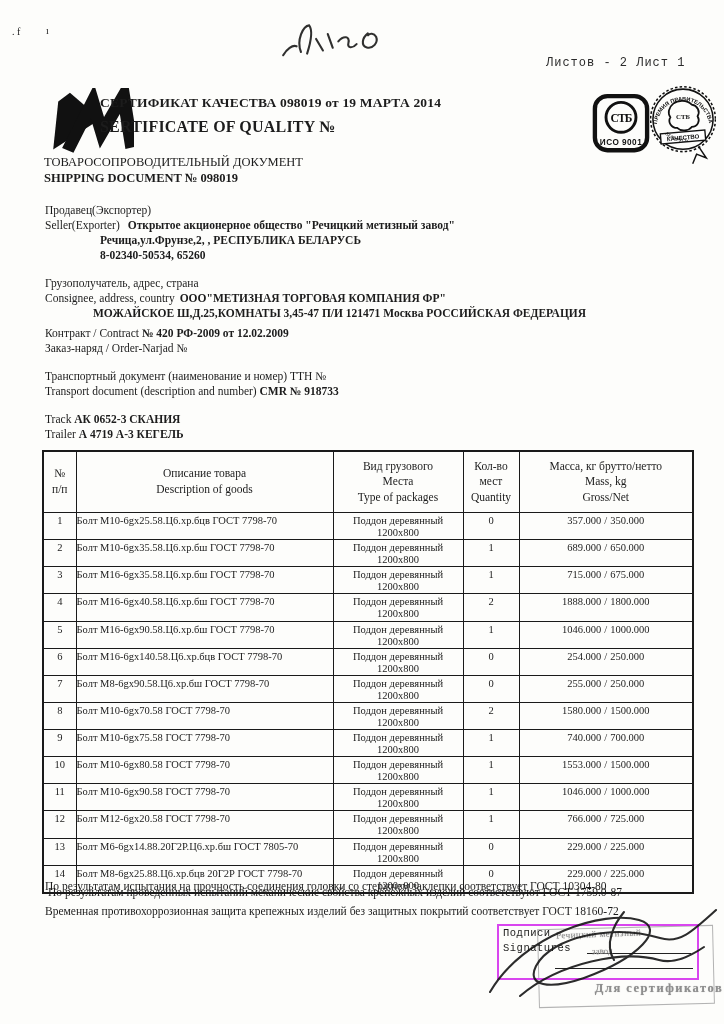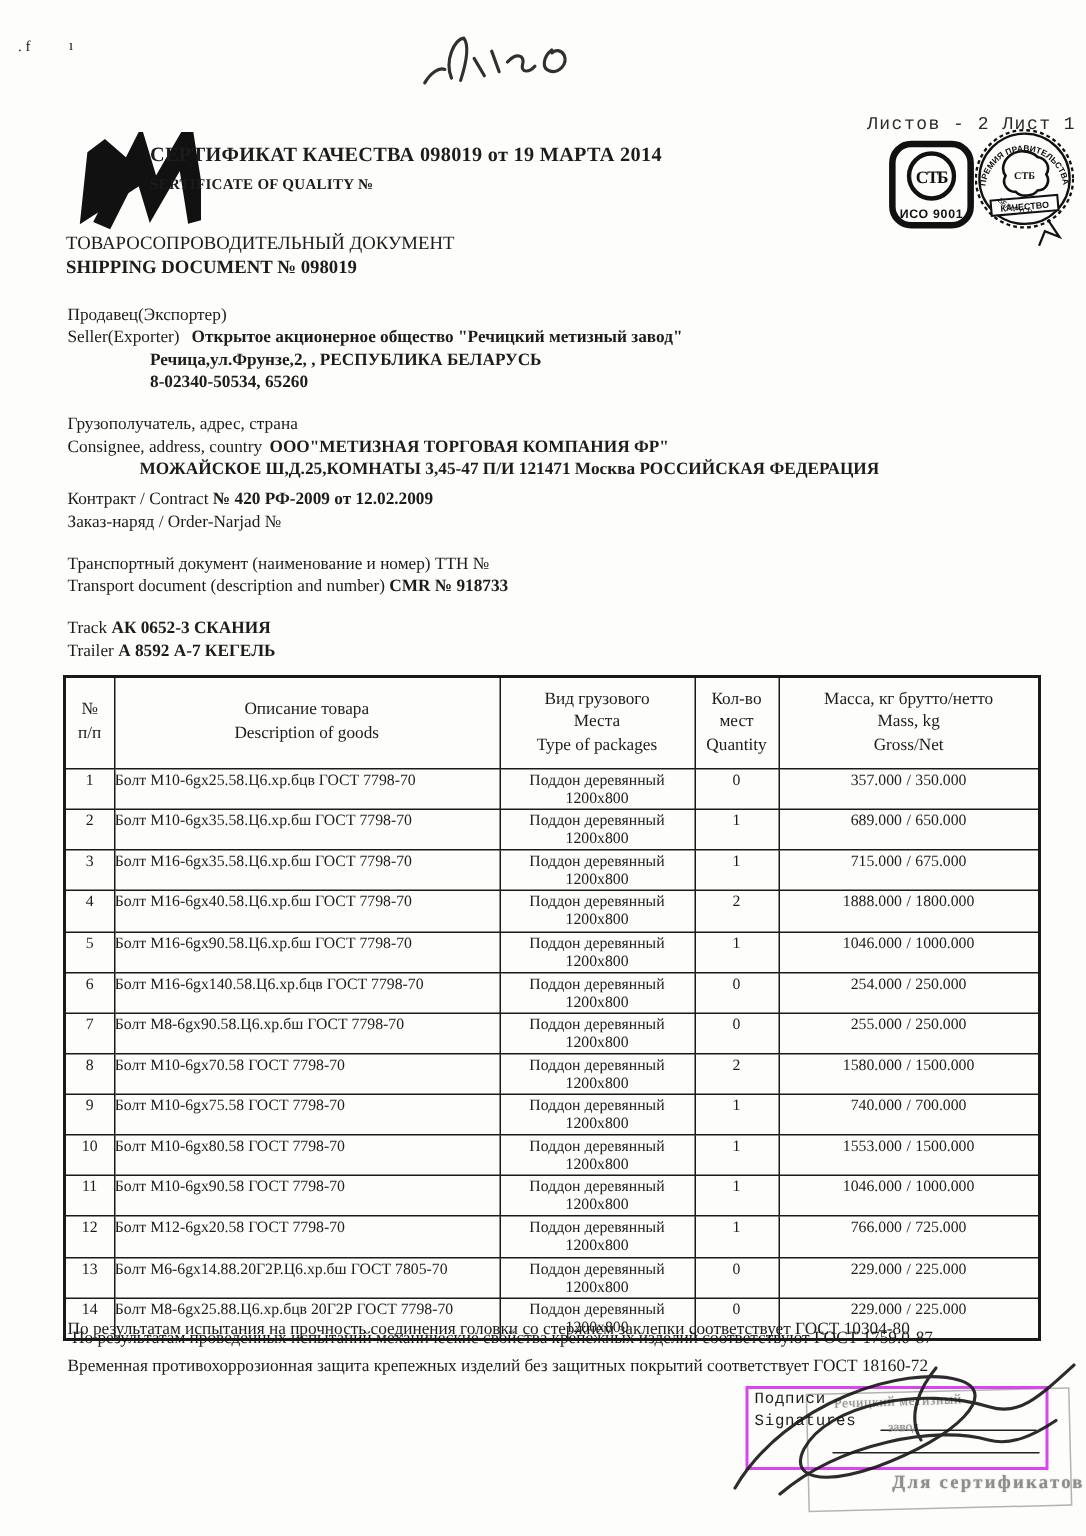--- a/index.html
+++ b/index.html
@@ -48,33 +48,33 @@
         <path d="M6,40 C10,34 16,30 20,32"></path>
         <path d="M24,38 C20,26 28,12 34,12 C38,18 34,30 30,40"></path>
         <path d="M40,26 L46,38"></path>
         <path d="M52,22 L56,36"></path>
         <path d="M62,30 C68,24 74,26 72,32 C70,38 76,38 80,34"></path>
         <path d="M92,24 C86,28 84,36 90,38 C96,40 102,34 100,28 C98,24 94,24 92,26"></path>
       </g>
     </svg>
   </div>
 
-  <div class="abs mono" style="left:578px;top:56px;font-size:12px;letter-spacing:1px;color:#2b2b2b;margin-top:20px;">Листов - 2 Лист 1</div>
+  <div class="abs mono" style="left:546px;top:56px;font-size:12px;letter-spacing:1px;color:#2b2b2b;">Листов - 2 Лист 1</div>
 
   <div class="abs" style="left:40px;top:88px;">
     <svg width="94" height="70" viewBox="0 0 96 70">
       <g transform="skewX(-6) translate(7,0)" fill="#111">
         <path d="M24,4 L58,31 L13,62 L13,13 Z"></path>
         <path d="M28,63 L48,13 L61,45 L79,7 L93,60" fill="none" stroke="#111" stroke-width="13" stroke-linejoin="miter"></path>
       </g>
     </svg>
   </div>
 
   <div class="abs title" style="left:100px;top:95px;width:440px;">СЕРТИФИКАТ КАЧЕСТВА 098019 от 19 МАРТА 2014</div>
-  <div class="abs title" style="left:100px;top:118px;width:440px;font-size:10px;">SERTIFICATE OF QUALITY №</div>
+  <div class="abs title" style="left:100px;top:118px;width:440px;font-size:16px;">SERTIFICATE OF QUALITY №</div>
 
   <div class="abs" style="left:592px;top:92px;">
     <svg width="58" height="70" viewBox="0 0 60 72">
       <rect x="3" y="4" width="54" height="56" rx="13" fill="none" stroke="#111" stroke-width="4.5"></rect>
       <circle cx="30" cy="26" r="15.5" fill="none" stroke="#111" stroke-width="3"></circle>
       <text x="30" y="31" text-anchor="middle" font-size="12" font-weight="bold" letter-spacing="-1" font-family="Liberation Serif, serif" fill="#111">СТБ</text>
       <text x="30" y="55" text-anchor="middle" font-size="8.5" font-weight="bold" letter-spacing="0.5" font-family="Liberation Sans, sans-serif" fill="#111">ИСО 9001</text>
     </svg>
   </div>
 
@@ -124,21 +124,21 @@
   <div class="abs info" style="left:45px;top:342px;">Заказ-наряд / Order-Narjad №</div>
 
   <div class="abs info" style="left:45px;top:370px;">Транспортный документ (наименование и номер) ТТН №</div>
   <div class="abs info" style="left:45px;top:385px;">
     <span>Transport document (description and number) </span><span class="b">CMR № 918733</span>
   </div>
   <div class="abs info" style="left:45px;top:413px;">
     <span>Track </span><span class="b">АК 0652-3 СКАНИЯ</span>
   </div>
   <div class="abs info" style="left:45px;top:428px;">
-    <span>Trailer </span><span class="b">А 8592 А-7 КЕГЕЛЬ</span>
+    <span>Trailer </span><span class="b">А 4719 А-3 КЕГЕЛЬ</span>
   </div>
 
   <div class="abs" style="left:42px;top:450px;">
     <table class="goods">
       <colgroup>
         <col style="width:33px">
           <col style="width:257px">
           <col style="width:130px">
           <col style="width:56px">
           <col style="width:174px">

